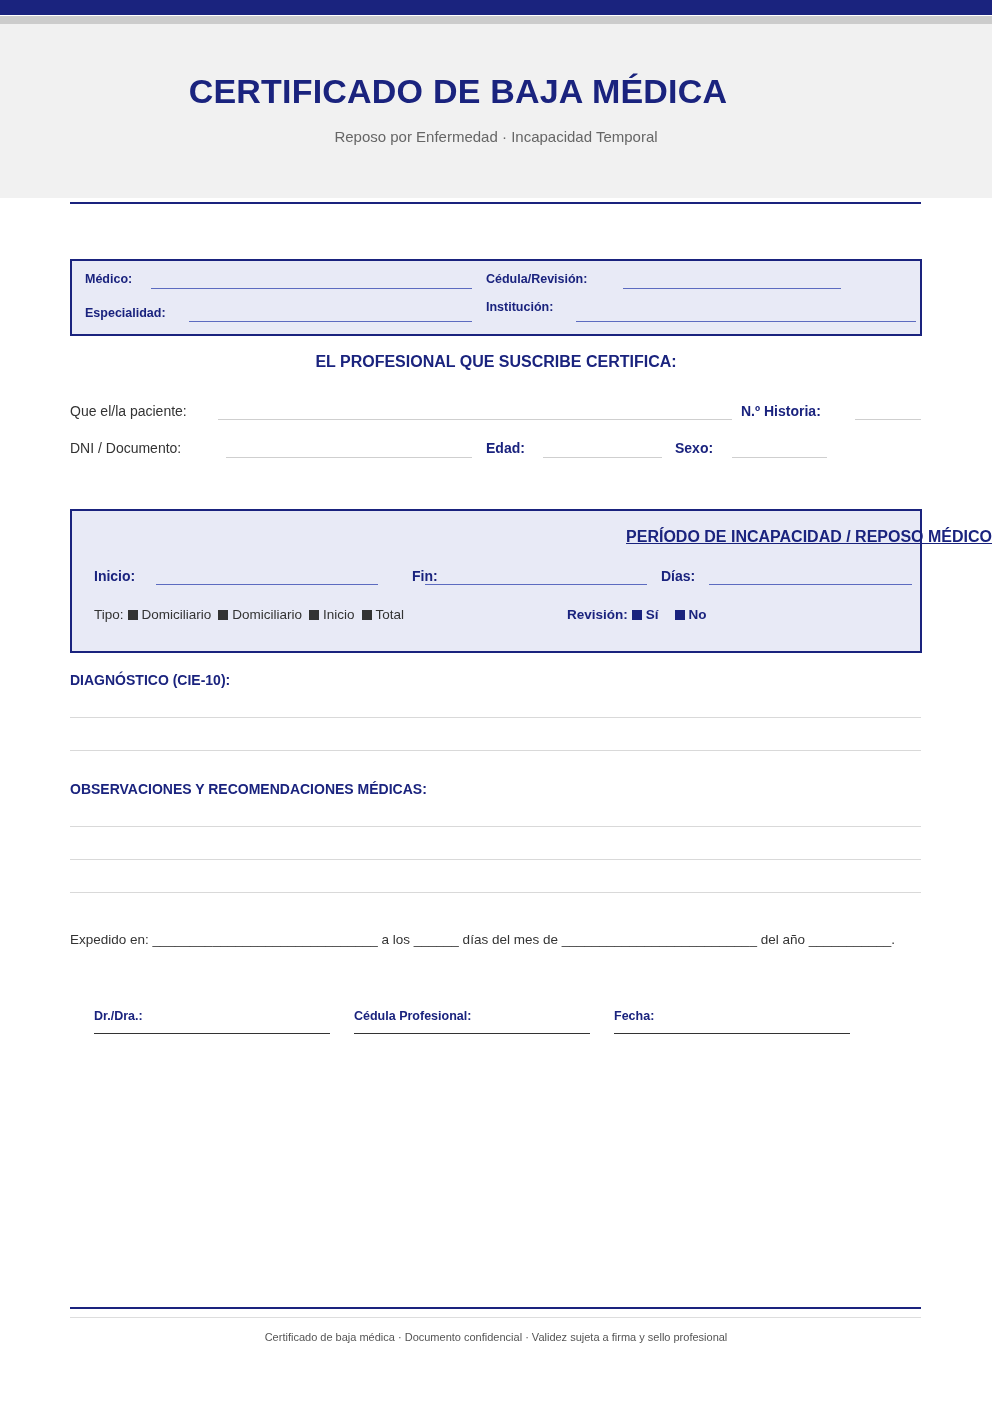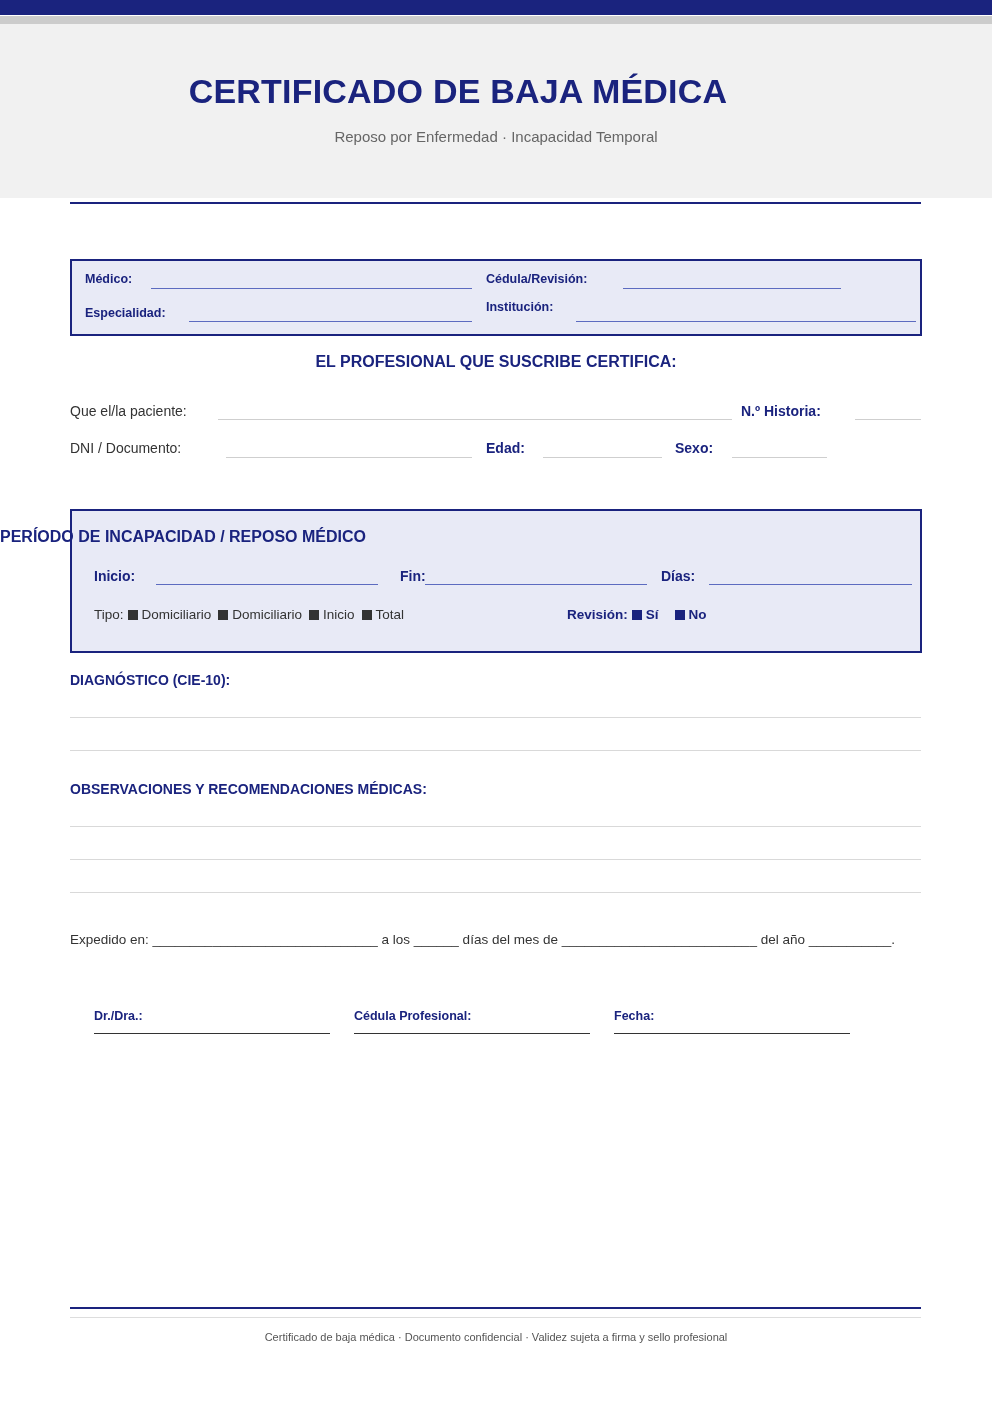--- a/index.html
+++ b/index.html
@@ -19,21 +19,21 @@
   .lbl-sm { font-size: 12.5px; font-weight: bold; color: #1a237e; }
   .line-blue { height: 1px; background: #5c6bc0; }
   .line-gray { height: 1px; background: #cfcfcf; }
   .line-dark { height: 1px; background: #333; }
 
   #cert-heading { left: 0; top: 353px; width: 992px; text-align: center; font-size: 16px; font-weight: bold; color: #1a237e; }
   .lbl-reg { font-size: 14px; color: #333; }
   .lbl-bold { font-size: 14px; font-weight: bold; color: #1a237e; }
 
   #period-box { left: 70px; top: 509px; width: 852px; height: 144px; }
-  #period-title { left: 0; top: 528px; width: 992px; text-align: left; font-size: 16px; font-weight: bold; color: #1a237e; }
+  #period-title { left: 0; top: 528px; width: 992px; text-align: right; font-size: 16px; font-weight: bold; color: #1a237e; text-decoration: underline; }
   .sq { display: inline-block; width: 10px; height: 10px; background: #333; margin: 0 4px 0 4px; vertical-align: -1px; }
   .sq.navy-sq { background: #1a237e; }
 
   .section-h { font-size: 14px; font-weight: bold; color: #1a237e; }
   .rule-gray { left: 70px; width: 851px; height: 1px; background: #d9d9d9; }
 
   #expedido { left: 70px; top: 932px; font-size: 13.5px; color: #333; white-space: pre; }
 
   .sig-lbl { font-size: 12.5px; font-weight: bold; color: #1a237e; }
 
@@ -73,21 +73,21 @@
 <div class="abs lbl-bold" style="left:486px;top:440px;">Edad:</div>
 <div class="abs line-gray" style="left:543px;top:457px;width:119px;"></div>
 <div class="abs lbl-bold" style="left:675px;top:440px;">Sexo:</div>
 <div class="abs line-gray" style="left:732px;top:457px;width:95px;"></div>
 
 <div id="period-box" class="abs box"></div>
 <div id="period-title" class="abs">PERÍODO DE INCAPACIDAD / REPOSO MÉDICO</div>
 
 <div class="abs lbl-bold" style="left:94px;top:568px;">Inicio:</div>
 <div class="abs line-blue" style="left:156px;top:584px;width:222px;"></div>
-<div class="abs lbl-bold" style="left:400px;top:568px;">Fin:</div>
+<div class="abs lbl-bold" style="left:412px;top:568px;">Fin:</div>
 <div class="abs line-blue" style="left:425px;top:584px;width:222px;"></div>
 <div class="abs lbl-bold" style="left:661px;top:568px;">Días:</div>
 <div class="abs line-blue" style="left:709px;top:584px;width:203px;"></div>
 
 <div class="abs" style="left:94px;top:607px;font-size:13.5px;color:#333;white-space:nowrap;">
   <span>Tipo:</span><span class="sq" style="margin-left:4px;"></span><span>Domiciliario</span><span class="sq" style="margin-left:7px;"></span><span>Domiciliario</span><span class="sq" style="margin-left:7px;"></span><span>Inicio</span><span class="sq" style="margin-left:7px;"></span><span>Total</span>
 </div>
 
 <div class="abs" style="left:567px;top:607px;font-size:13.5px;font-weight:bold;color:#1a237e;white-space:nowrap;">
   <span>Revisión:</span><span class="sq navy-sq" style="margin-left:4px;"></span><span>Sí</span><span class="sq navy-sq" style="margin-left:16px;"></span><span>No</span>

